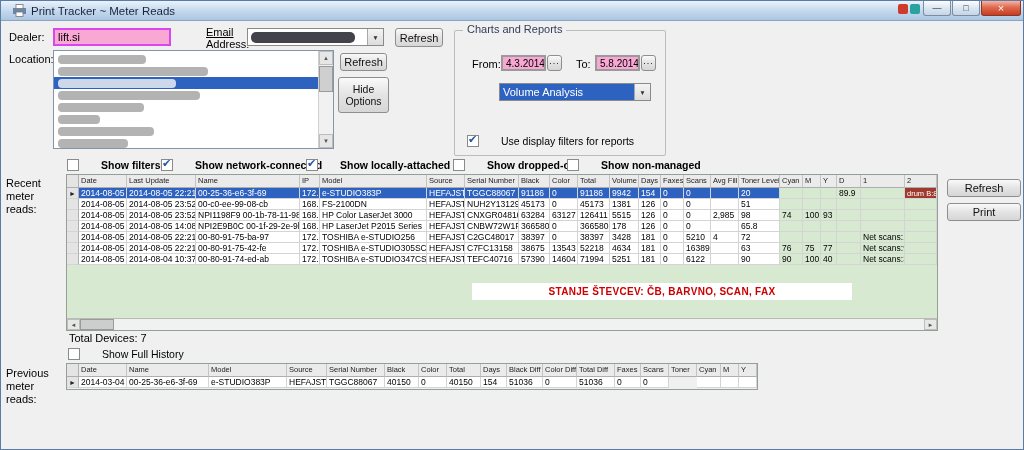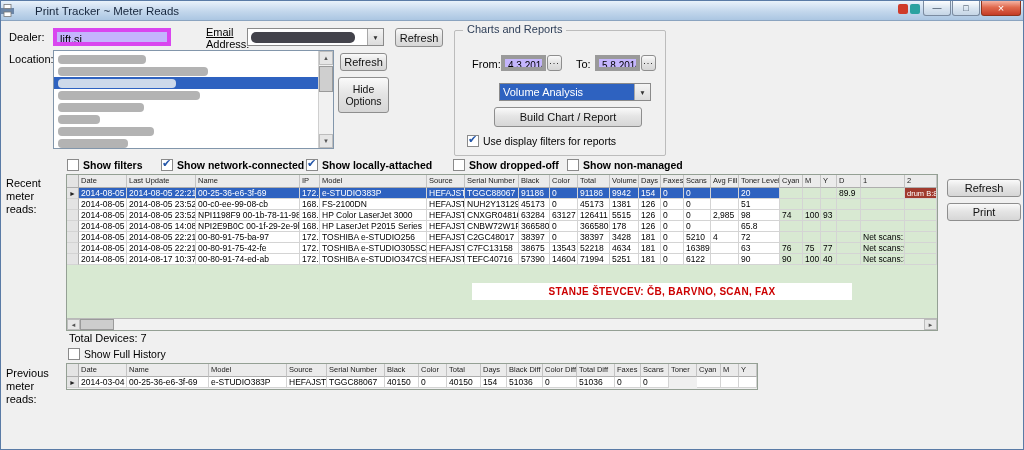--- a/index.html
+++ b/index.html
@@ -3,32 +3,32 @@
 <meta charset="utf-8">
 <style>
   * { margin:0; padding:0; box-sizing:border-box; }
   html,body { background:#9a9a9a; }
   body { font-family:"Liberation Sans", sans-serif; }
   #win { position:relative; width:1024px; height:450px; background:#f0f0f0; overflow:hidden; border:1px solid #5a7ba6; }
 
   
   #titlebar { position:absolute; left:0; top:0; width:100%; height:20px;
     background:linear-gradient(#e9f2fb,#c3d7ec 55%,#abc6e2); border-bottom:1px solid #8ba4c0;
-    display:flex; align-items:center; padding-left:0;gap:16px; }
+    display:flex; align-items:center; padding-left:12px; }
   .title-text { font-size:11.5px; color:#16263c; margin-left:5px; }
   #winbtns { position:absolute; right:2px; top:0; display:flex; align-items:flex-start; }
   .tray-ico { width:10px; height:10px; border-radius:2px; margin:3px 2px 0 0; }
   .wbtn { width:28px; height:15px; margin-left:1px; border:1px solid #7b8ba0; border-top:none;
     border-radius:0 0 3px 3px; background:linear-gradient(#fdfeff,#dbe6f1 50%,#c5d5e6);
     font-size:9px; color:#2b3b4e; display:flex; align-items:center; justify-content:center; }
   .wbtn.close { width:40px; background:linear-gradient(#f5b4a4,#e06a4e 45%,#c43c26);
     border-color:#8f341d; color:#fff; font-size:11px; }
 
   .lbl { position:absolute; font-size:11px; color:#000; white-space:nowrap; }
-  .tb { position:absolute; background:#c4b5fd; border:4px solid #d946ef; font-size:11px; padding:1px 3px;
+  .tb { position:absolute; background:#f9a8d4; border:2px solid #d946ef; font-size:11px; padding:1px 3px;
     overflow:hidden; white-space:nowrap; }
   .btn { position:absolute; display:flex; align-items:center; justify-content:center; text-align:center;
     font-size:11px; color:#111; background:linear-gradient(#fafafa,#e5e5e5 45%,#d6d6d6);
     border:1px solid #8e8e8e; border-radius:3px; }
   .btn.small-ellipsis { font-size:9px; letter-spacing:1px; padding-bottom:4px; }
 
   .combo { position:absolute; background:#fff; border:1px solid #8a8a8a; display:flex; overflow:hidden; }
   .combo-text { flex:1; font-size:11px; padding:1px 3px; display:flex; align-items:center; overflow:hidden; }
   .combo-text.hl { background:#2e62c0; color:#fff; }
   .combo-btn { width:16px; flex:none; background:linear-gradient(#f4f4f4,#dcdcdc); border-left:1px solid #a8a8a8;
@@ -48,21 +48,21 @@
     font-size:6px; color:#555; display:flex; align-items:center; justify-content:center; }
   .vs-thumb { position:absolute; left:0; top:15px; width:14px; height:26px; background:#cfcfcf; border:1px solid #9a9a9a; }
 
   
   .group { position:absolute; border:1px solid #bcbcbc; border-radius:2px; }
   .group-legend { position:absolute; top:-8px; left:8px; background:#f0f0f0; padding:0 4px; font-size:11px; color:#2f3f58; }
 
   
   .cbx { width:12px; height:12px; flex:none; background:#fff; border:1px solid #8a8a8a; position:relative; }
   .cbx.checked::after { content:"✔"; position:absolute; left:0; top:-3px; font-size:11px; color:#2456a8; }
-  .fitem { position:absolute; display:flex; align-items:center; gap:4px; }
+  .fitem { position:absolute; display:flex; align-items:center; gap:22px; }
   .fitem .flabel { font-size:10.5px; font-weight:bold; color:#000; white-space:nowrap; }
   .plain-cb-label { font-size:10.5px; color:#000; white-space:nowrap; }
 
   
   .grid { position:absolute; background:#d8e9d2; border:1px solid #94a094; overflow:hidden; }
   .grid-row { display:flex; height:11px; }
   .grid-row.grid-head { height:13px; }
   .grid-cell { flex:none; font-size:8.5px; line-height:11px; padding:0 2px; white-space:nowrap; overflow:hidden;
     background:#fff; border-right:1px solid #d4d4d4; border-bottom:1px solid #d4d4d4; color:#000; }
   .grid-head .grid-cell { background:#ebebeb; border-right:1px solid #c4c4c4; border-bottom:1px solid #aeaeae;
@@ -160,21 +160,20 @@
     <span class="lbl" style="left:17px;top:27px;">From:</span>
     <div class="tb" style="left:46px;top:24px;width:45px;height:16px;border-color:#9a9a9a;font-size:10px;">4.3.2014</div>
     <div class="btn small-ellipsis" style="left:92px;top:24px;width:15px;height:16px;">...</div>
     <span class="lbl" style="left:121px;top:27px;">To:</span>
     <div class="tb" style="left:140px;top:24px;width:45px;height:16px;border-color:#9a9a9a;font-size:10px;">5.8.2014</div>
     <div class="btn small-ellipsis" style="left:186px;top:24px;width:15px;height:16px;">...</div>
     <div class="combo" style="left:44px;top:52px;width:152px;height:18px;">
       <div class="combo-text hl">Volume Analysis</div>
       <div class="combo-btn">▼</div>
     </div>
-    <div class="btn" style="left:39px;top:76px;width:148px;height:20px;">Build Chart / Report</div>
     <div class="fitem" style="left:12px;top:104px;">
       <span class="cbx checked"></span>
       <span class="plain-cb-label">Use display filters for reports</span>
     </div>
   </div>
 
   <div class="wrap-label" style="left:5px;top:176px;width:58px;">Recent meter reads:</div>
 
   <div class="fitem" style="left:66px;top:158px;">
     <span class="cbx"></span>
@@ -369,21 +368,21 @@
         <div class="grid-cell green" style="width: 23px;">76</div>
         <div class="grid-cell green" style="width: 18px;">75</div>
         <div class="grid-cell green" style="width: 16px;">77</div>
         <div class="grid-cell green" style="width: 24px;"></div>
         <div class="grid-cell green" style="width: 44px;">Net scans:9341</div>
         <div class="grid-cell green" style="width: 32px;"></div>
       </div>
       <div class="grid-row">
         <div class="grid-cell rowsel" style="width: 12px;"></div>
         <div class="grid-cell" style="width: 48px;">2014-08-05</div>
-        <div class="grid-cell" style="width: 69px;">2014-08-17 10:37</div>
+        <div class="grid-cell" style="width: 69px;">2014-08-04 10:37</div>
         <div class="grid-cell" style="width: 104px;">00-80-91-74-ed-ab</div>
         <div class="grid-cell" style="width: 20px;">172.</div>
         <div class="grid-cell" style="width: 107px;">TOSHIBA e-STUDIO347CS</div>
         <div class="grid-cell" style="width: 38px;">HEFAJST</div>
         <div class="grid-cell" style="width: 54px;">TEFC40716</div>
         <div class="grid-cell" style="width: 31px;">57390</div>
         <div class="grid-cell" style="width: 28px;">14604</div>
         <div class="grid-cell" style="width: 32px;">71994</div>
         <div class="grid-cell" style="width: 29px;">5251</div>
         <div class="grid-cell" style="width: 22px;">181</div>

